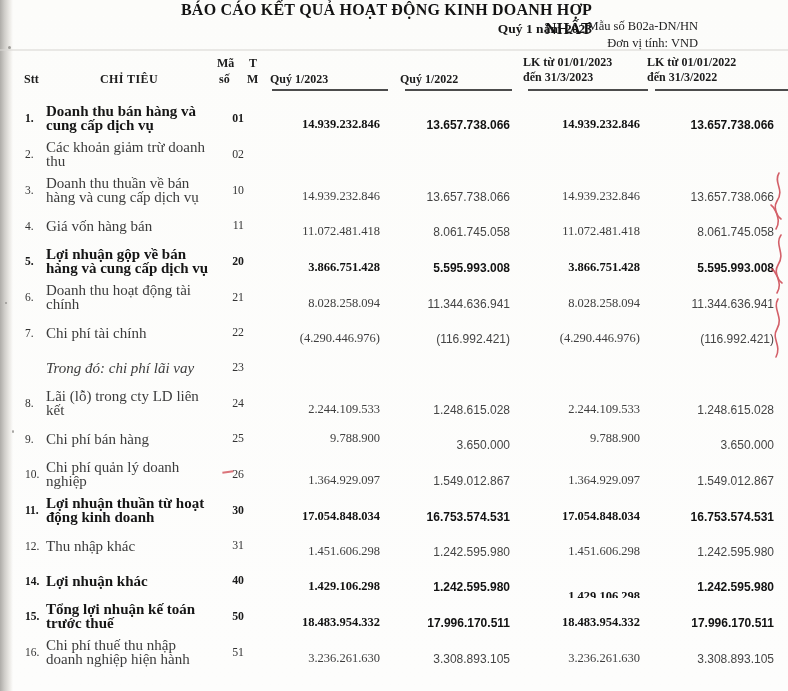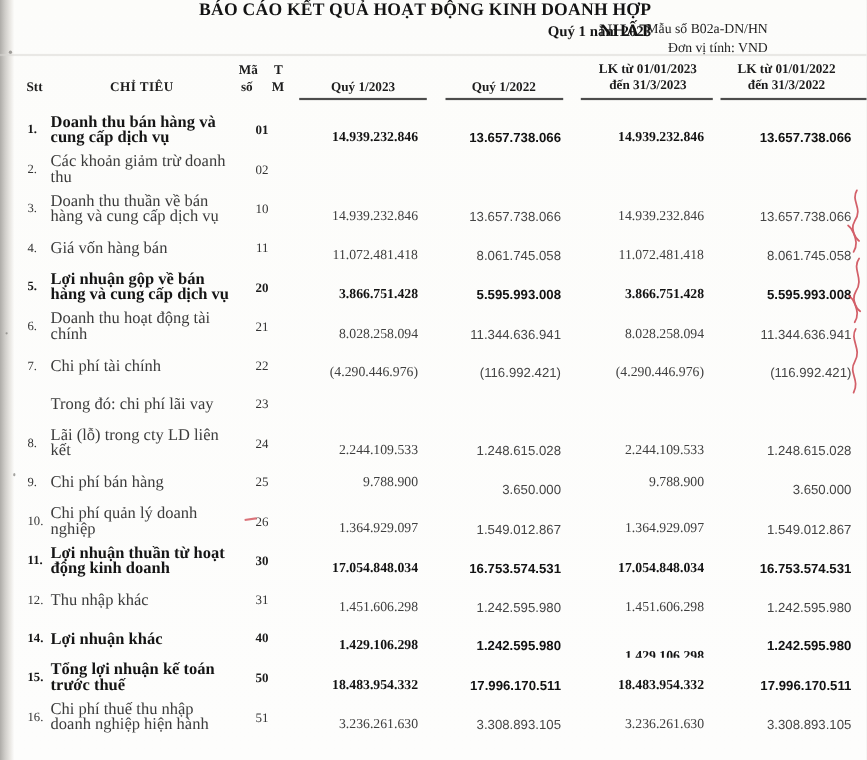--- a/index.html
+++ b/index.html
@@ -30,40 +30,40 @@
   .h-code1  { left:217px; top:56px; }
   .h-code2  { left:219px; top:72px; }
   .h-tm1    { left:249px; top:56px; }
   .h-tm2    { left:247px; top:72px; }
   .h-q2023  { left:270px; top:72px; width:120px; text-align:center; }
   .h-q2022  { left:400px; top:72px; width:116px; text-align:center; }
   .h-lk23a  { left:523px; top:55px; width:132px; text-align:center; }
   .h-lk23b  { left:523px; top:70px; width:132px; text-align:center; }
   .h-lk22a  { left:647px; top:55px; width:136px; text-align:center; }
   .h-lk22b  { left:647px; top:70px; width:136px; text-align:center; }
-  .h-q2023,.h-q2022,.h-lk23a,.h-lk23b,.h-lk22a,.h-lk22b { text-align:center;font-family:Liberation Serif, serif; }
+  .h-q2023,.h-q2022,.h-lk23a,.h-lk23b,.h-lk22a,.h-lk22b { text-align:left;font-family:Liberation Serif, serif; }
   .underline { position:absolute; top:89px; height:1.5px; background:#4c4c4c; }
   .u1 { left:272px; width:116px; } .u2 { left:405px; width:107px; }
   .u3 { left:528px; width:120px; } .u4 { left:655px; width:133px; }
 
   
   table.body { position:absolute; top:100px; left:0; width:780px; border-collapse:collapse; table-layout:fixed; }
   td { padding:0; height:27px; overflow:hidden; }
   .c-stt   { padding-left:25px; vertical-align:middle; font-size:11.5px; color:#333; }
   .c-label { vertical-align:middle; font-size:15px; line-height:14px; padding:4px 0; color:#3c3c3c; }
   .c-code  { text-align:right; vertical-align:middle; font-size:11.8px; color:#333; }
   .c-val   { text-align:right; vertical-align:bottom; padding-bottom:4px; color:#3e3e3e; white-space:nowrap; }
   .c-q2023 { font-size:12.5px; }
   .c-lk2023{ font-size:12.5px; padding-right:2px; }
   .c-q2022 { font-family:"Liberation Sans", sans-serif; font-size:12px; padding-right:2px; color:#454545; }
   .c-lk2022{ font-family:"Liberation Sans", sans-serif; font-size:12px; padding-right:6px; color:#454545; }
   tr.bold .c-label, tr.bold .c-stt { font-weight:bold; color:#151515; }
   tr.bold .c-code { font-weight:bold; color:#1a1a1a; }
   tr.bold .c-val span { font-weight:bold; color:#121212; }
-  tr.italic .c-label { }
+  tr.italic .c-label { font-style:italic; }
   
   tbody tr:nth-child(10) .c-q2023 span,
   tbody tr:nth-child(10) .c-lk2023 span { position:relative; top:-6px; display:inline-block; }
   tbody tr:nth-child(14) .c-lk2023 span { position:relative; top:10px; display:inline-block; }
 
   
   .red-note { position:absolute; right:-3px; top:165px; width:26px; height:210px; }
   .red-tick { position:absolute; left:222px; top:466px; width:11px; height:5px;
     border-bottom:2px solid #d25059; transform:rotate(-8deg); opacity:.8; }
 </style>

